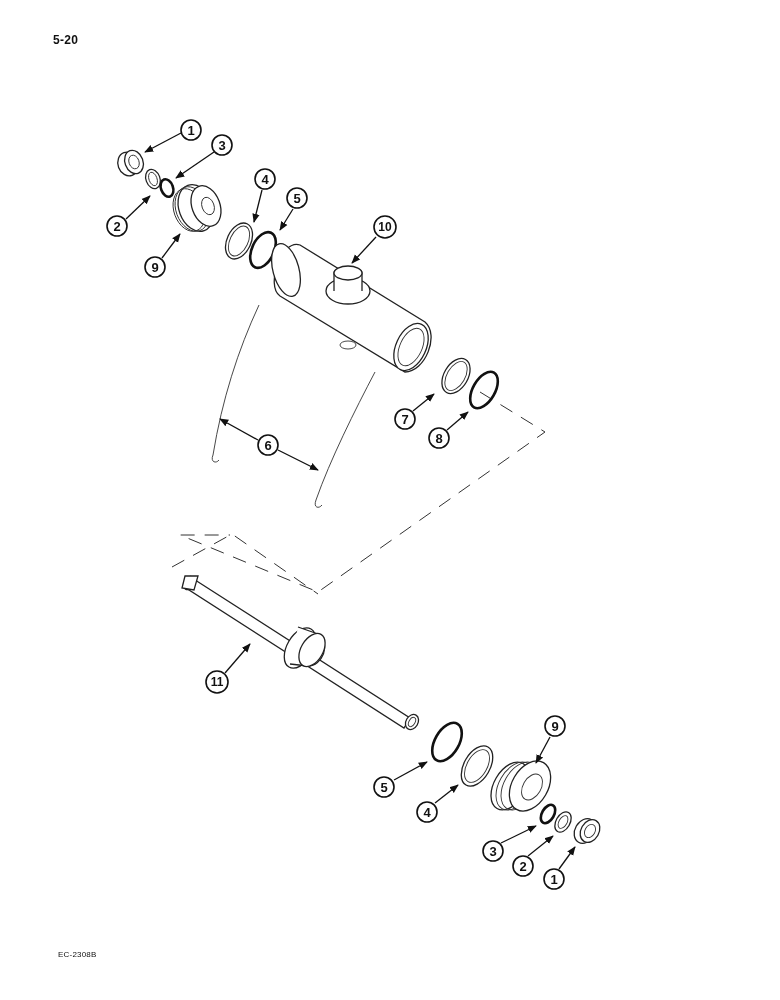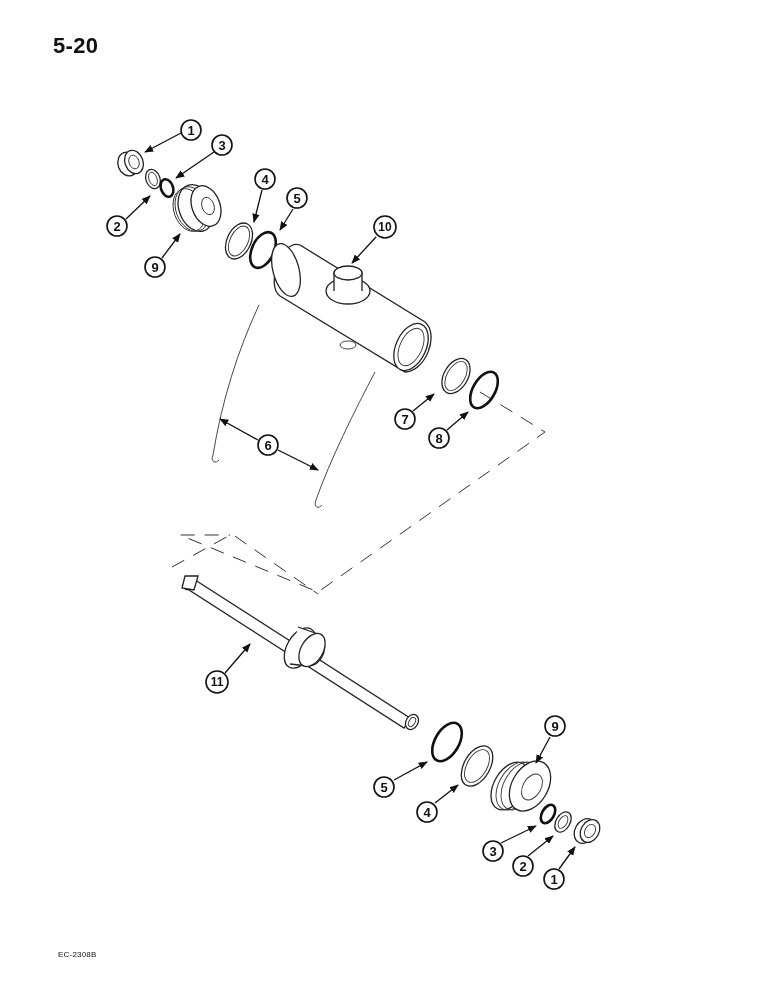--- a/index.html
+++ b/index.html
@@ -1,18 +1,18 @@
 <!DOCTYPE html>
 <html><head>
 <meta charset="utf-8">
 <style>
   html, body { margin: 0; padding: 0; background: #ffffff; }
   body { width: 780px; height: 1000px; position: relative; overflow: hidden;
          font-family: "Liberation Sans", sans-serif; color: #111; }
-  .page-number { position: absolute; left: 53px; top: 33px; font-size: 22px; font-weight: bold; letter-spacing: 0.3px; }
+  .page-number { position: absolute; left: 53px; top: 33px; font-size: 12px; font-weight: bold; letter-spacing: 0.3px; }
   .figure-code { position: absolute; left: 58px; top: 950px; font-size: 8px; letter-spacing: 0.2px; text-align: right; }
   svg.diagram { position: absolute; left: 0; top: 0; }
   .callout circle { fill: #fff; stroke: #111; stroke-width: 1.6; }
   .callout text { font-family: "Liberation Sans", sans-serif; font-weight: bold; font-size: 13px; text-anchor: middle; dominant-baseline: central; fill: #111; }
   .leader { stroke: #111; stroke-width: 1.3; fill: none; }
   .part { fill: #fff; stroke: #222; stroke-width: 1.3; }
   .thin { fill: none; stroke: #333; stroke-width: 0.9; }
   .oring { fill: none; stroke: #111; stroke-width: 2.6; }
   .dash { fill: none; stroke: #333; stroke-width: 1; stroke-dasharray: 14 10; }
 </style>

